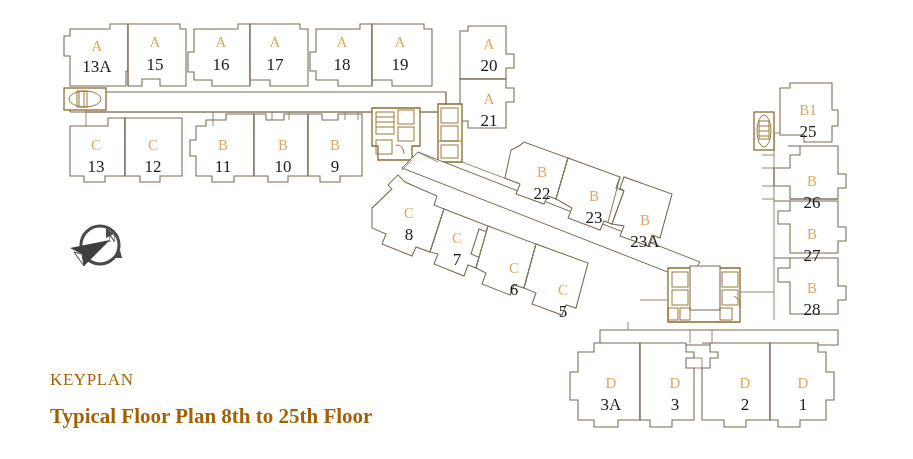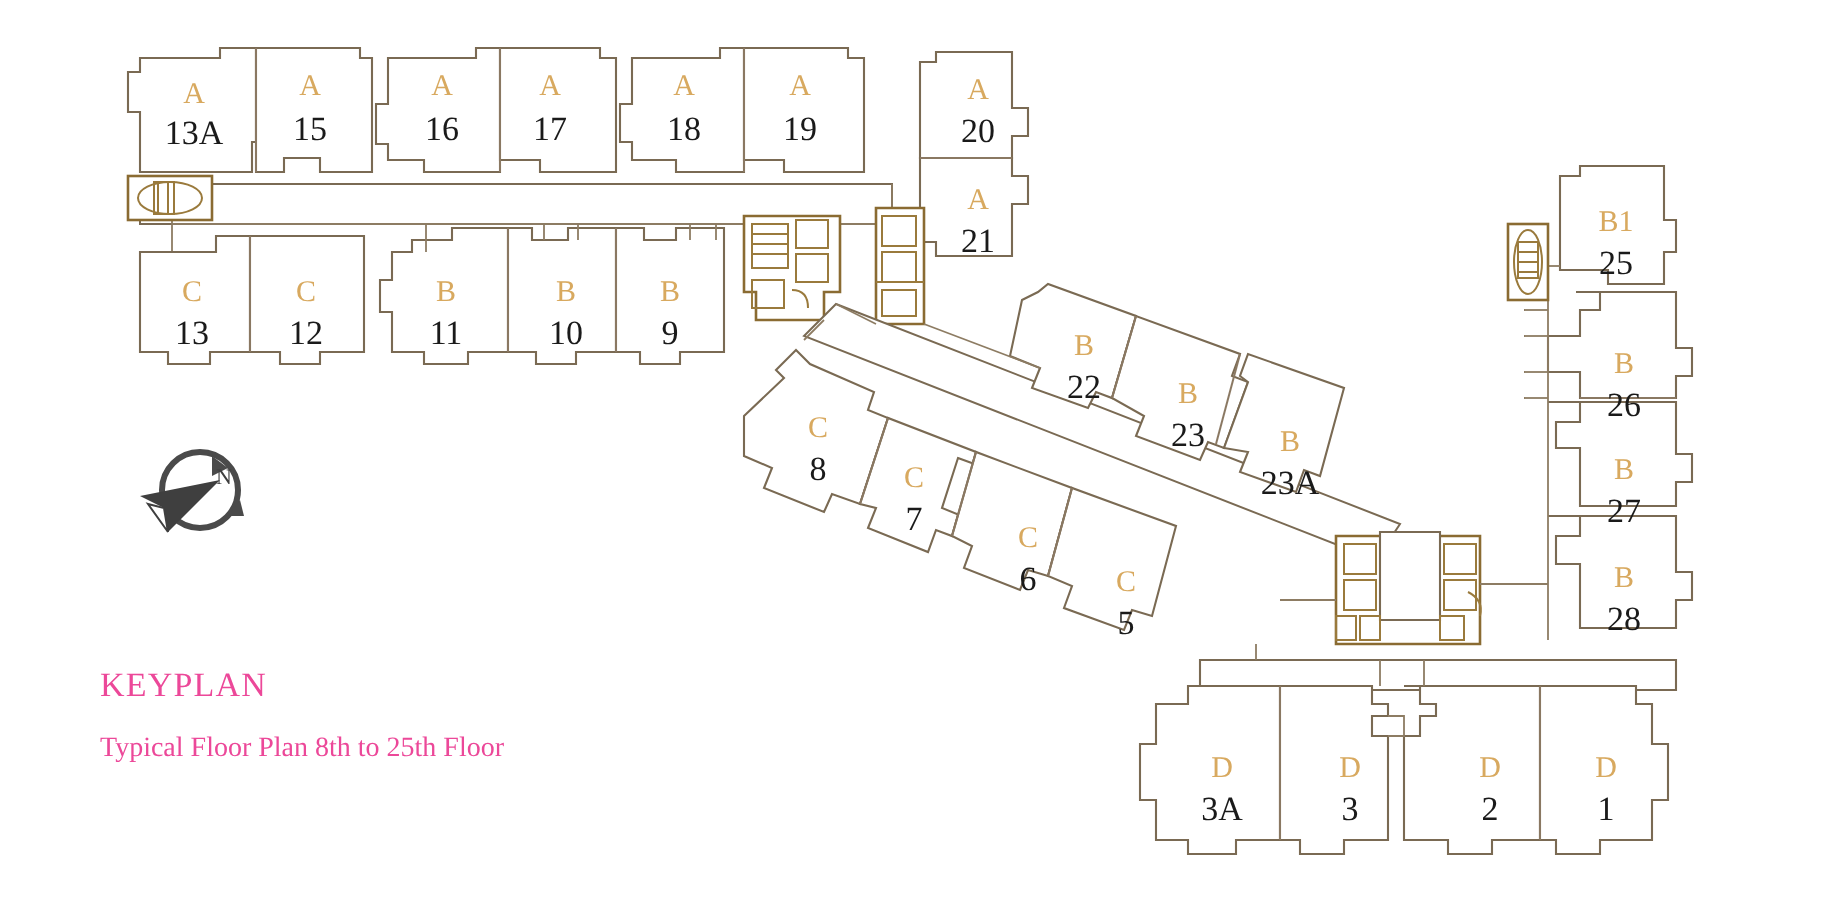--- a/index.html
+++ b/index.html
@@ -66,33 +66,35 @@
   .unit-number {
     font-family: "Liberation Serif", serif;
     font-size: 17px;
     fill: #1a1a1a;
     text-anchor: middle;
     dominant-baseline: middle;
   }
   .caption-text {
     position: absolute;
     font-family: "Liberation Serif", serif;
-    color: #ec4899;
+    color: #a16207;
     white-space: nowrap;
+    margin-top: 37px;
   }
   #keyplan-label {
     left: 50px;
     top: 333px;
     font-size: 17px;
     letter-spacing: 0.6px;
   }
   #plan-subtitle {
     left: 50px;
     top: 367px;
-    font-size: 14px;
+    font-size: 21px;
+    font-weight: bold;
   }
   #compass {
     position: absolute;
     left: 62px;
     top: 218px;
     width: 72px;
     height: 62px;
   }
 </style>
 </head>

